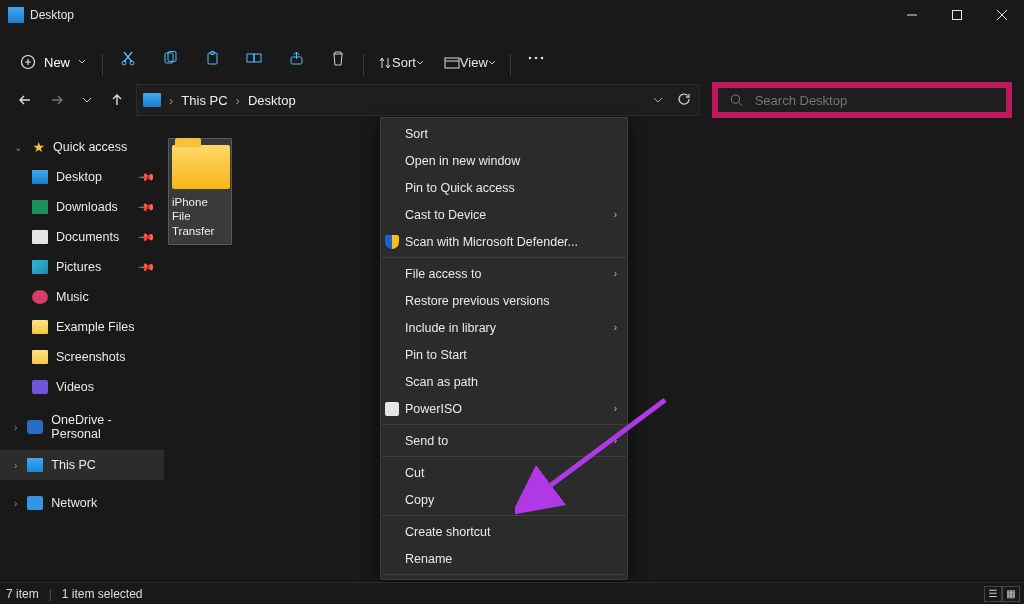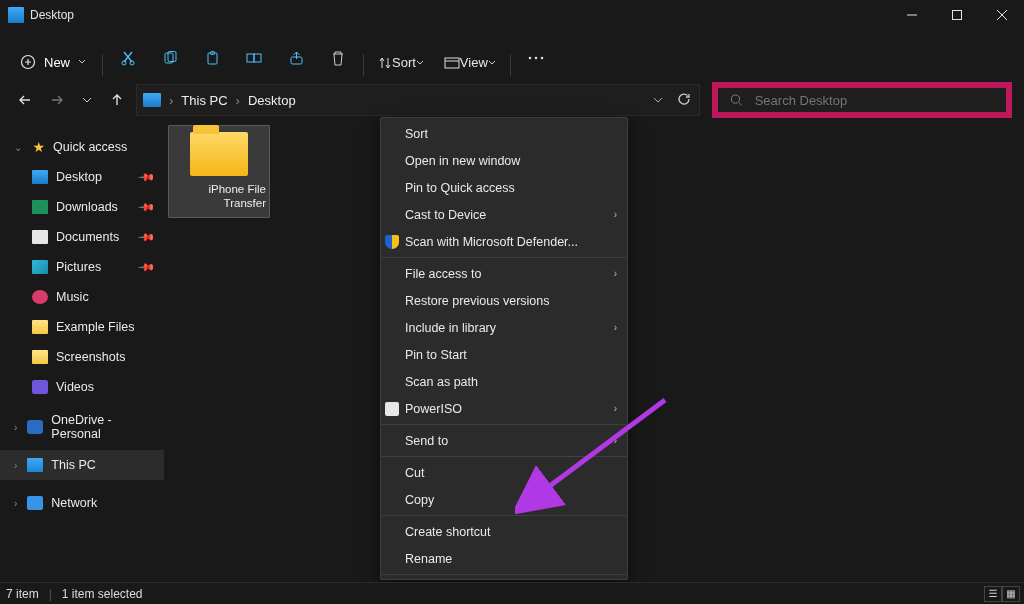--- a/index.html
+++ b/index.html
@@ -48,21 +48,21 @@
   .doc-ico { background: #e6e6e6; }
   .pic-ico { background: linear-gradient(135deg,#2fb8d9,#1a8cae); }
   .music-ico { background: #d73c6b; border-radius: 50%; }
   .video-ico { background: #6f56d8; border-radius: 2px; }
   .cloud-ico { background: #2a6cc4; border-radius: 3px; }
   .pc-ico2 { background: linear-gradient(180deg,#3fa9f5,#1a86d6); }
   .net-ico { background: #3694e6; border-radius: 2px; }
 
   
   .content { flex: 1; position: relative; padding: 14px 0 0 4px; }
-  .file-item { width: 102px; text-align: right; position: absolute; left: 4px; top: 1px; }
+  .file-item { width: 64px; text-align: left; position: absolute; left: 4px; top: 14px; }
   .file-item.selected { background: #3a3a3a; border: 1px solid #5a5a5a; padding: 6px 3px; border-radius: 1px; }
   .folder-big { width: 58px; height: 44px; margin: 0 auto 6px; background: linear-gradient(180deg,#ffd968,#f5b617); border-radius: 2px; position: relative; }
   .folder-big::before { content: ""; position: absolute; top: -7px; left: 3px; width: 26px; height: 9px; background: #f5c23a; border-radius: 2px 2px 0 0; }
   .file-label { font-size: 11.5px; color: #eee; line-height: 1.25; }
 
   
   .ctx { position: absolute; left: 380px; top: 117px; width: 248px; background: #2b2b2b; border: 1px solid #3e3e3e; box-shadow: 0 6px 18px rgba(0,0,0,.6); border-radius: 2px; font-size: 12.5px; padding: 2px 0; }
   .ctx-item { height: 27px; display: flex; align-items: center; padding: 0 16px 0 24px; color: #eaeaea; position: relative; }
   .ctx-item .sub { position: absolute; right: 10px; color: #bbb; font-size: 10px; }
   .ctx-sep { height: 1px; background: #404040; margin: 2px 1px; }

